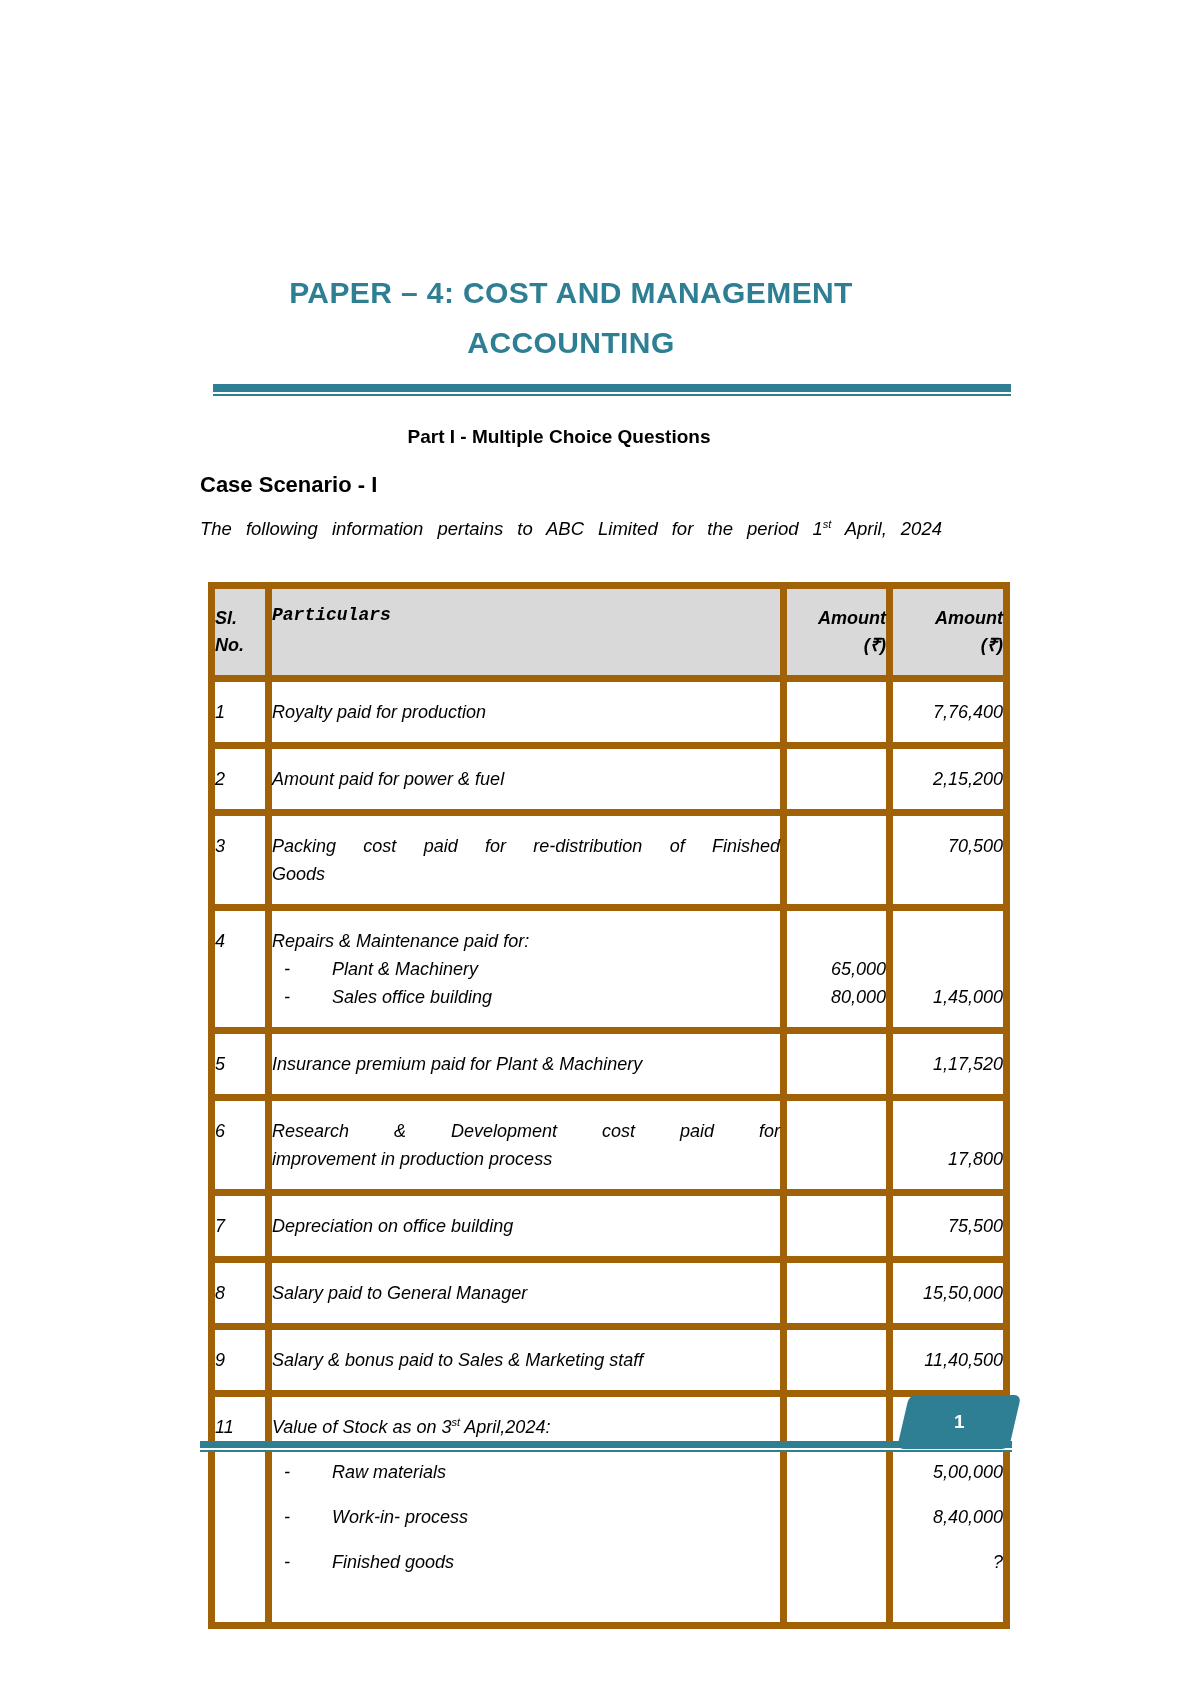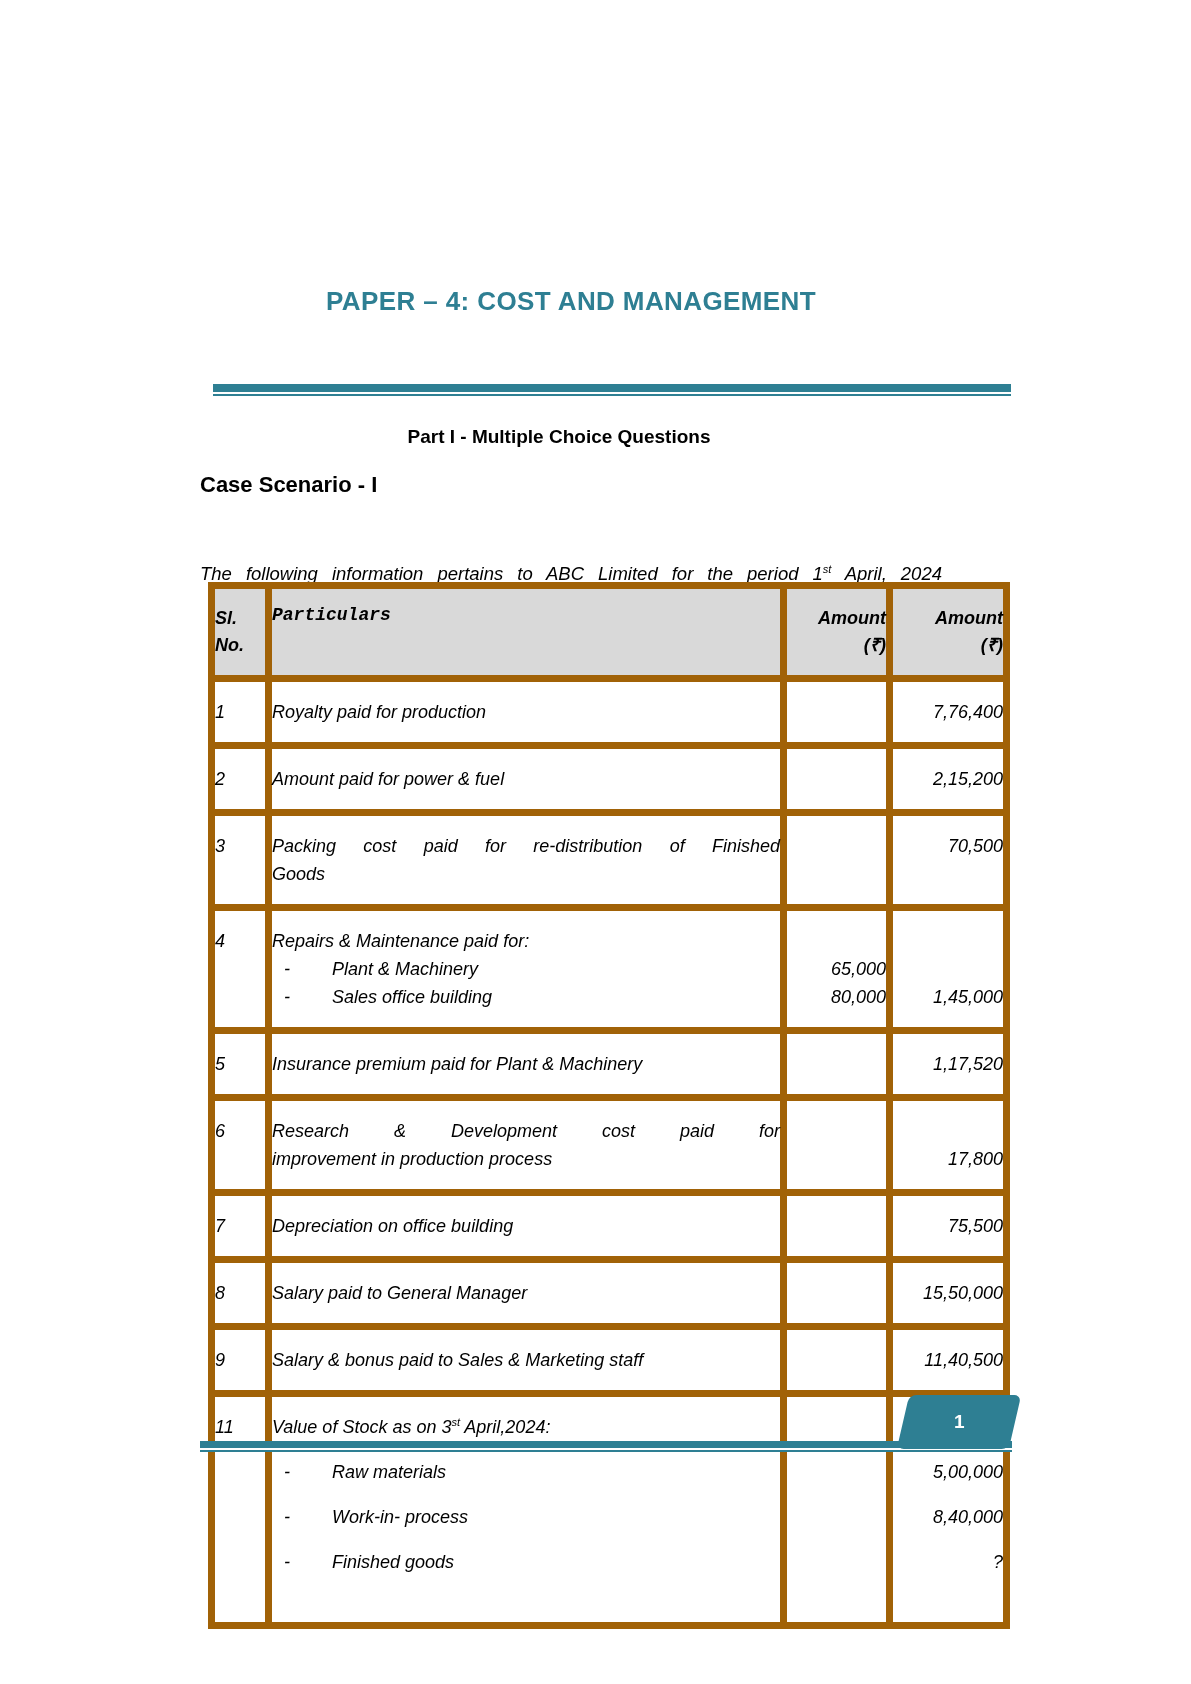--- a/index.html
+++ b/index.html
@@ -5,42 +5,42 @@
   html,body{margin:0;padding:0;}
   body{
     width:1191px;height:1684px;position:relative;background:#ffffff;
     font-family:"Liberation Sans", sans-serif;color:#111;overflow:hidden;
   }
   .abs{position:absolute;}
 
   
   .doc-title{
     left:200px;top:268px;width:742px;text-align:center;
-    font-size:26px;font-weight:700;color:#2E7F93;line-height:50px;letter-spacing:.4px;margin-top:8px;
+    font-size:30px;font-weight:700;color:#2E7F93;line-height:50px;letter-spacing:.4px;
   }
   .title-rule{left:213px;top:384px;width:798px;}
   .title-rule .thick{height:8px;background:#2E7F93;}
   .title-rule .gap{height:2px;background:#fff;}
   .title-rule .thin{height:2px;background:#2E7F93;}
 
   
   .part-heading{
     left:188px;top:426px;width:742px;text-align:center;
     font-size:19px;font-weight:700;color:#000;
   }
   .section-heading{
     left:200px;top:472px;font-size:22px;font-weight:700;color:#000;
   }
 
   
   .intro{
     left:200px;top:512px;width:742px;
     font-size:18.5px;font-style:italic;line-height:33px;color:#000;
   }
-  .intro .iline{display:block;margin-top:45px;}
+  .intro .iline{display:block;}
   .intro .iline.stretch{text-align:justify;text-align-last:justify;}
   sup{font-size:11px;vertical-align:super;line-height:0;}
 
   
   table.main{
     left:208px;top:582px;width:795px;position:absolute;
     border-collapse:collapse;table-layout:fixed;
     font-size:18px;font-style:italic;color:#000;
   }
   table.main td,table.main th{
@@ -80,20 +80,21 @@
   }
   .page-badge .num{
     transform:skewX(13deg);color:#fff;font-weight:700;font-size:19px;font-style:normal;
   }
 </style>
 </head>
 <body>
 
 <div class="abs doc-title">
   <div>PAPER – 4: COST AND MANAGEMENT</div>
+  <div>ACCOUNTING</div>
 </div>
 
 <div class="abs title-rule">
   <div class="thick"></div>
   <div class="gap"></div>
   <div class="thin"></div>
 </div>
 
 <div class="abs part-heading">Part I - Multiple Choice Questions</div>
 

